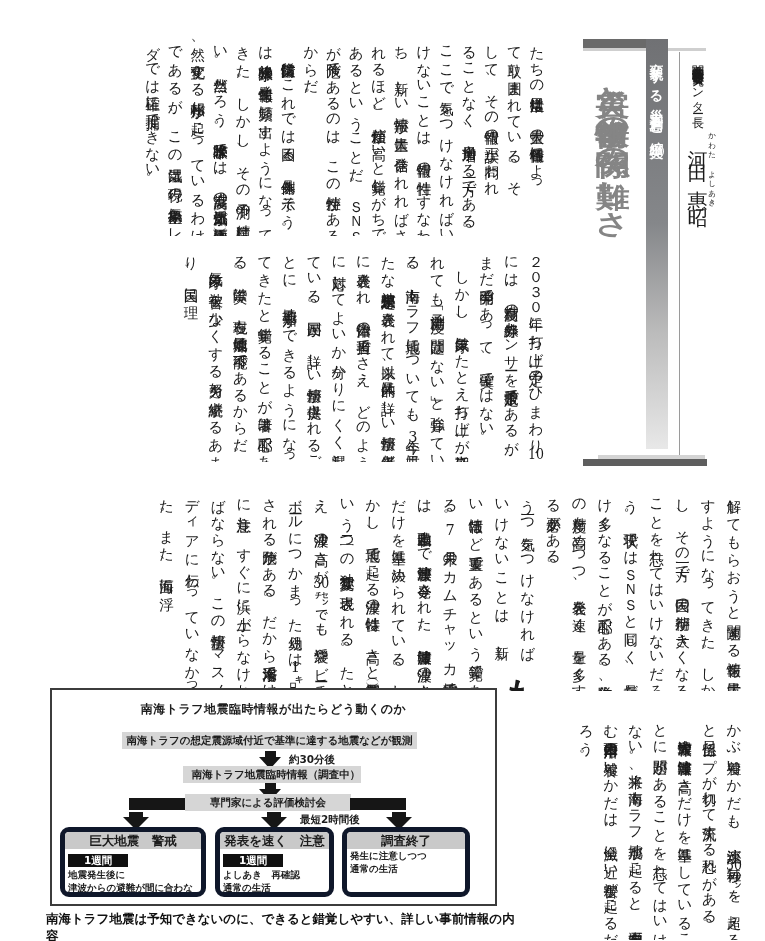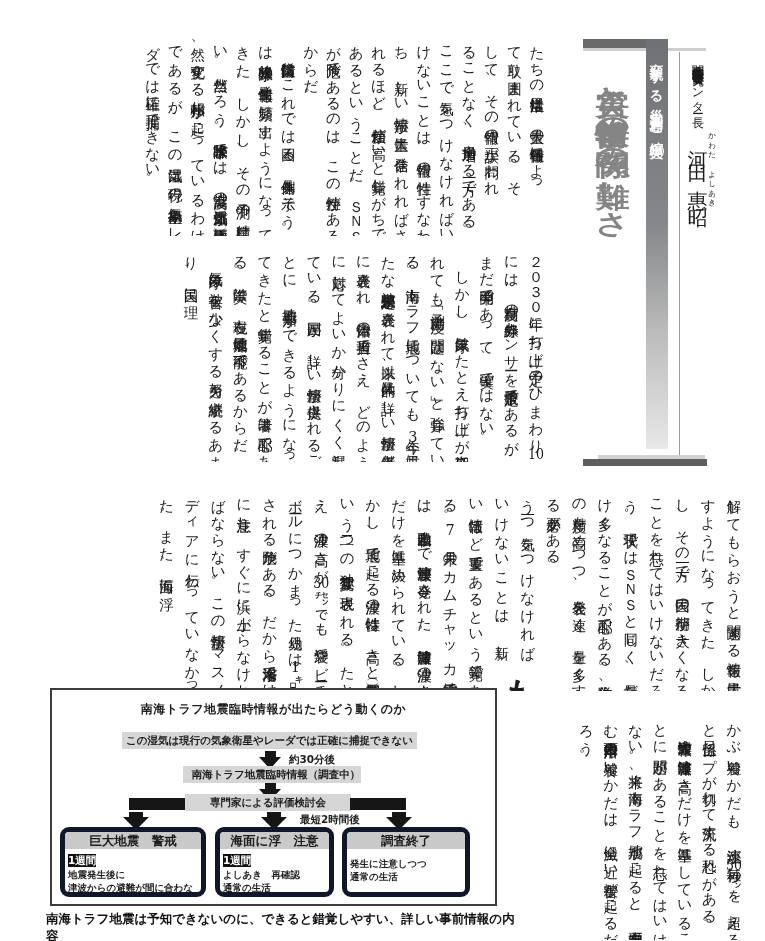--- a/index.html
+++ b/index.html
@@ -85,23 +85,23 @@
   .lab1 { left:237px; top:63px; }
   .lab2 { left:248px; top:123px; }
   .outcome { position:absolute; top:137px; height:70px; box-sizing:border-box;
     border:5px solid #0f172a; border-radius:9px; background:#ffffff; overflow:hidden; }
   .oc1 { left:8px;   width:146px; }
   .oc2 { left:163px; width:119px; }
   .oc3 { left:290px; width:128px; }
   .oc-head { background:#c9c9c9; text-align:center; font-weight:bold; font-size:12.5px;
     height:17px; line-height:17px; }
   .oc-badge { display:inline-block; background:#101010; color:#ffffff; font-weight:bold;
-    font-size:10.5px; line-height:13px; padding:0 0; margin:2px 0 0 3px; }
+    font-size:10.5px; line-height:13px; padding:0 16px; margin:2px 0 0 3px; }
   .oc-lines { font-size:9.5px; font-weight:bold; line-height:1.32; padding:1px 3px 0 3px; }
-  .oc-lines.pad-top { padding-top:9px; }
+  .oc-lines.pad-top { padding-top:1px; }
   .fig-caption { position:absolute; left:46px; top:911px; width:472px;
     font-family:"DejaVu Sans",sans-serif; font-size:12.5px; font-weight:bold; color:#111111; }
 </style>
 </head>
 <body>
 
 <div class="page">
 
   <div class="mh-bar-top-dark"></div>
   <div class="mh-bar-top-light"></div>
@@ -138,21 +138,21 @@
   </div>
 
   <div class="band band4">
     <p class="para">かぶ養殖いかだも、流速が毎秒<span class="tcy">50</span>㌢を超えると係留ロープが切れて流失する恐れがある。</p>
     <p class="para indent">大津波警報や津波警報は高さだけを基準にしていることに問題があることを忘れてはいけない。将来、南海トラフ地震が起こると、瀬戸内海を含む西南日本沿岸の養殖いかだは、全滅に近い被害が起こるだろう。</p>
   </div>
 
   <div class="figure">
     <div class="fig-title">南海トラフ地震臨時情報が出たらどう動くのか</div>
 
-    <div class="fig-step fs1">この湿気は現行の気象衛星やレーダでは正確に捕捉できない</div>
+    <div class="fig-step fs1">南海トラフの想定震源域付近で基準に達する地震などが観測</div>
 
     <div class="ar ar1">
         <div class="sh"></div>
         <div class="hd"></div>
       </div>
     <div class="ar-label lab1">約30分後</div>
 
     <div class="fig-step fs2">南海トラフ地震臨時情報（調査中）</div>
 
     <div class="ar ar2">
@@ -182,21 +182,21 @@
       <div class="oc-head">巨大地震　警戒</div>
       <div class="oc-badge">1週間</div>
       <div class="oc-lines">
         <div>地震発生後に</div>
         <div>津波からの避難が間に合わない</div>
         <div>地域では事前に避難</div>
       </div>
     </div>
 
     <div class="outcome oc2">
-      <div class="oc-head">海面に浮　注意</div>
+      <div class="oc-head">発表を速く　注意</div>
       <div class="oc-badge">1週間</div>
       <div class="oc-lines">
         <div>よしあき　再確認</div>
         <div>通常の生活</div>
         <div>自主避難</div>
       </div>
     </div>
 
     <div class="outcome oc3">
       <div class="oc-head">調査終了</div>

